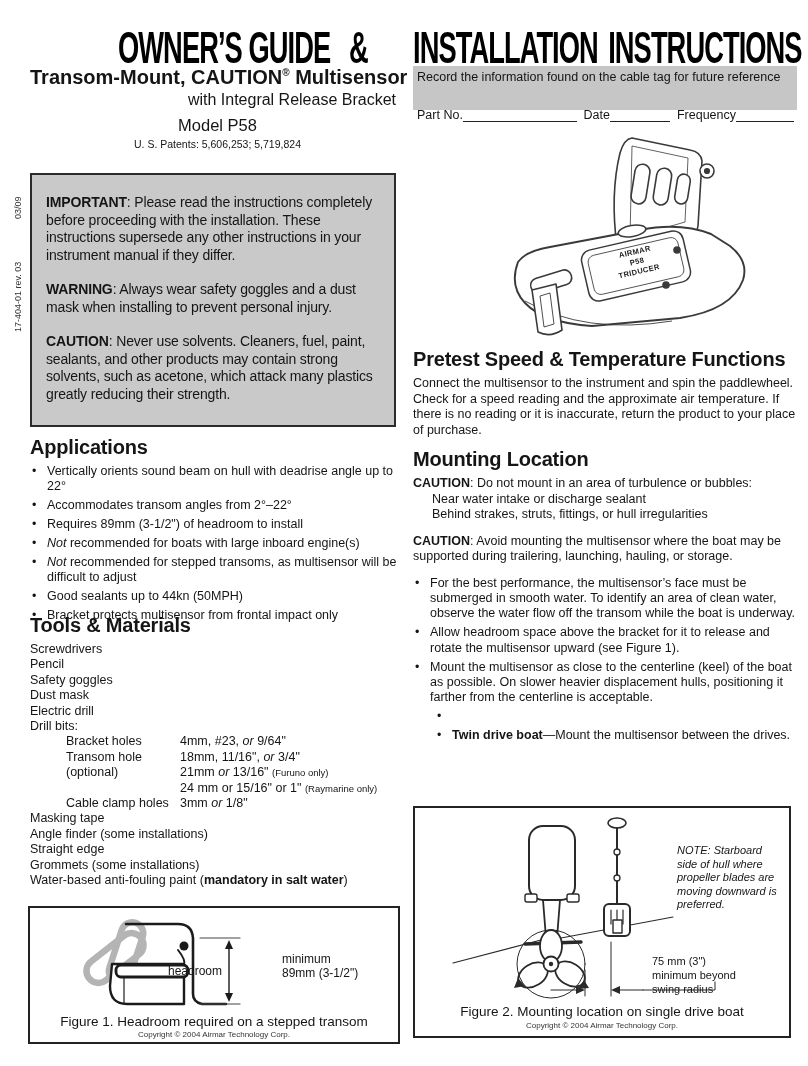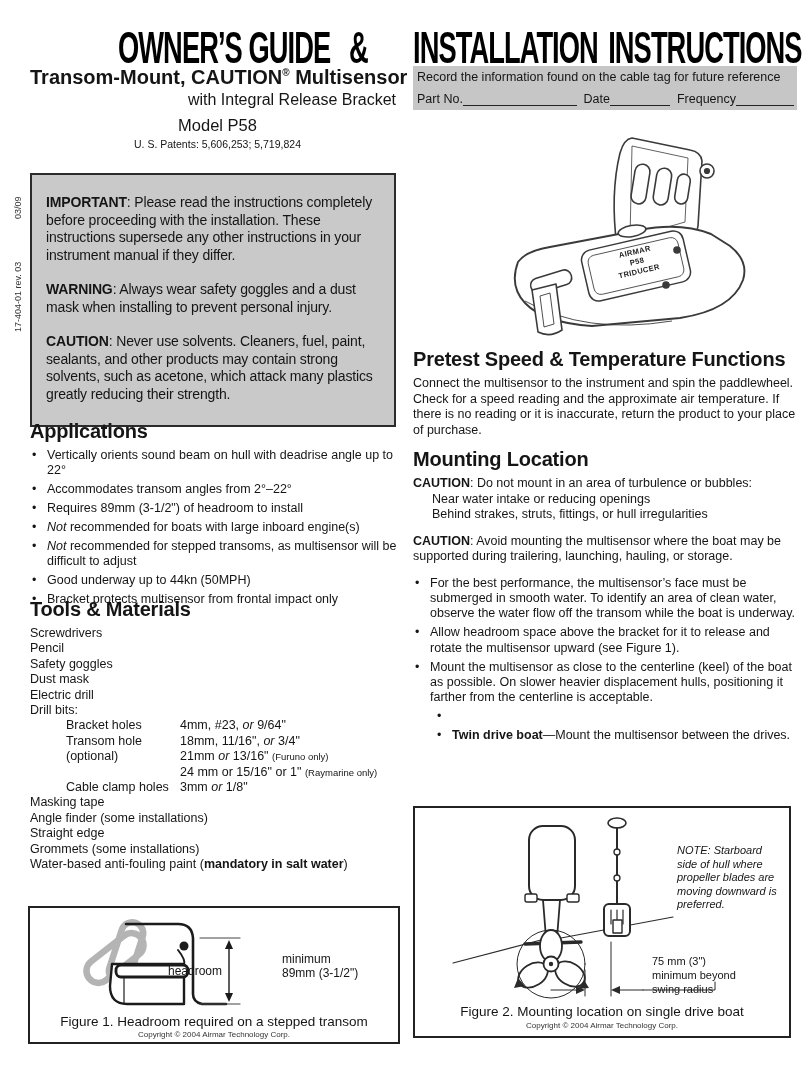--- a/index.html
+++ b/index.html
@@ -15,35 +15,35 @@
   .prod-title sup{font-size:10px;}
   .prod-sub{left:30px;top:91px;width:366px;font-size:16px;text-align:right;}
   .prod-model{left:30px;top:116px;width:375px;font-size:16.5px;text-align:center;}
   .prod-pat{left:30px;top:138px;width:375px;font-size:10.5px;text-align:center;}
   
   .edge{position:absolute;font-size:9px;color:#333;white-space:nowrap;
     transform:rotate(-90deg);transform-origin:top left;}
   
   .record{left:413px;top:66px;width:384px;height:44px;background:#c6c6c6;
     padding:4px 3px 0 4px;box-sizing:border-box;font-size:12.5px;}
-  .record .fields{display:flex;align-items:flex-end;margin-top:8px;}
+  .record .fields{display:flex;align-items:flex-end;margin-top:24px;}
   .record .lbl{flex:none;}
   .uline{display:inline-block;border-bottom:1.2px solid #222;height:12px;}
   .ul-part{width:90px;margin-right:7px;}
   .ul-date{width:60px;margin-right:7px;}
   .ul-freq{width:58px;}
   
   .notice-box{left:30px;top:173px;width:366px;height:254px;background:#c9c9c9;
     border:2px solid #2b2b2b;box-sizing:border-box;padding:19px 11px 0 14px;
     font-size:14px;line-height:17.5px;letter-spacing:-.15px;}
   .notice-box p{margin:0 0 17px 0;}
   
   .h1{font-size:20px;font-weight:bold;margin:0 0 5px 0;letter-spacing:-.2px;}
   .body-text{font-size:12.5px;line-height:15.5px;}
-  .col-l{left:30px;width:375px;}
+  .col-l{left:30px;width:375px;margin-top:16px;}
   .col-r{left:413px;width:384px;}
   .bullet{display:flex;margin:3.5px 0;font-size:12.5px;line-height:15.4px;}
   .bullet .dot{flex:none;width:15px;padding-left:2px;}
   .bullet.sub{padding-left:22px;}
   .bullet .btext{flex:1;}
   .cau{margin:0 0 11px 0;font-size:12.5px;line-height:15.5px;}
   .cau-sub{padding-left:19px;}
   
   .trow{display:flex;font-size:12.5px;line-height:15.4px;}
   .trow.ind{padding-left:36px;}
@@ -146,21 +146,21 @@
         <div class="bullet">
           <span class="dot">•</span>
           <span class="btext"><span class="i">Not</span><span> recommended for boats with large inboard engine(s)</span></span>
         </div>
         <div class="bullet">
           <span class="dot">•</span>
           <span class="btext"><span class="i">Not</span><span> recommended for stepped transoms, as multisensor will be difficult to adjust</span></span>
         </div>
         <div class="bullet">
           <span class="dot">•</span>
-          <span class="btext"><span>Good underway up to 44kn (50MPH)</span></span>
+          <span class="btext"><span>Good sealants up to 44kn (50MPH)</span></span>
         </div>
         <div class="bullet">
           <span class="dot">•</span>
           <span class="btext"><span>Bracket protects multisensor from frontal impact only</span></span>
         </div>
       </div>
   </div>
 
   <div class="abs col-l" style="top:598px;">
     <div class="h1">Tools &amp; Materials</div>
@@ -258,21 +258,21 @@
   <div class="abs col-r" style="top:348px;">
     <div class="h1">Pretest Speed &amp; Temperature Functions</div>
     <div class="body-text">Connect the multisensor to the instrument and spin the paddlewheel. Check for a speed reading and the approximate air temperature. If there is no reading or it is inaccurate, return the product to your place of purchase.</div>
   </div>
 
   <div class="abs col-r" style="top:448px;">
     <div class="h1">Mounting Location</div>
     <div class="cau">
       <span class="b">CAUTION</span><span>: Do not mount in an area of turbulence or bubbles:</span>
       <div class="cau-sub">
-          <div>Near water intake or reducing openings</div>
+          <div>Near water intake or discharge sealant</div>
           <div>Behind strakes, struts, fittings, or hull irregularities</div>
         </div>
     </div>
     <div class="cau">
       <span class="b">CAUTION</span><span>: Avoid mounting the multisensor where the boat may be supported during trailering, launching, hauling, or storage.</span>
     </div>
     <div>
         <div class="bullet">
           <span class="dot">•</span>
           <span class="btext"><span>For the best performance, the multisensor’s face must be submerged in smooth water. To identify an area of clean water, observe the water flow off the transom while the boat is underway.</span></span>

